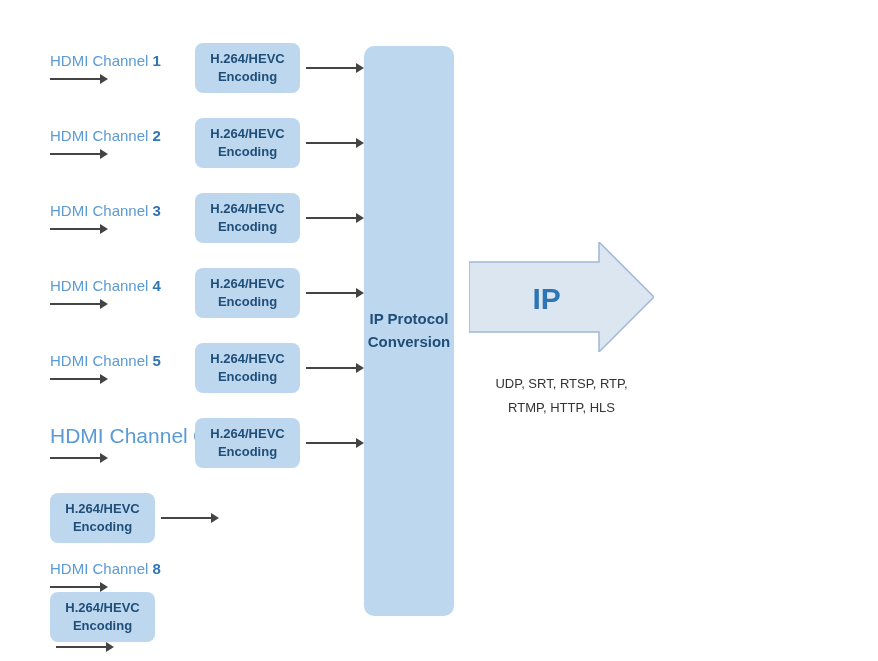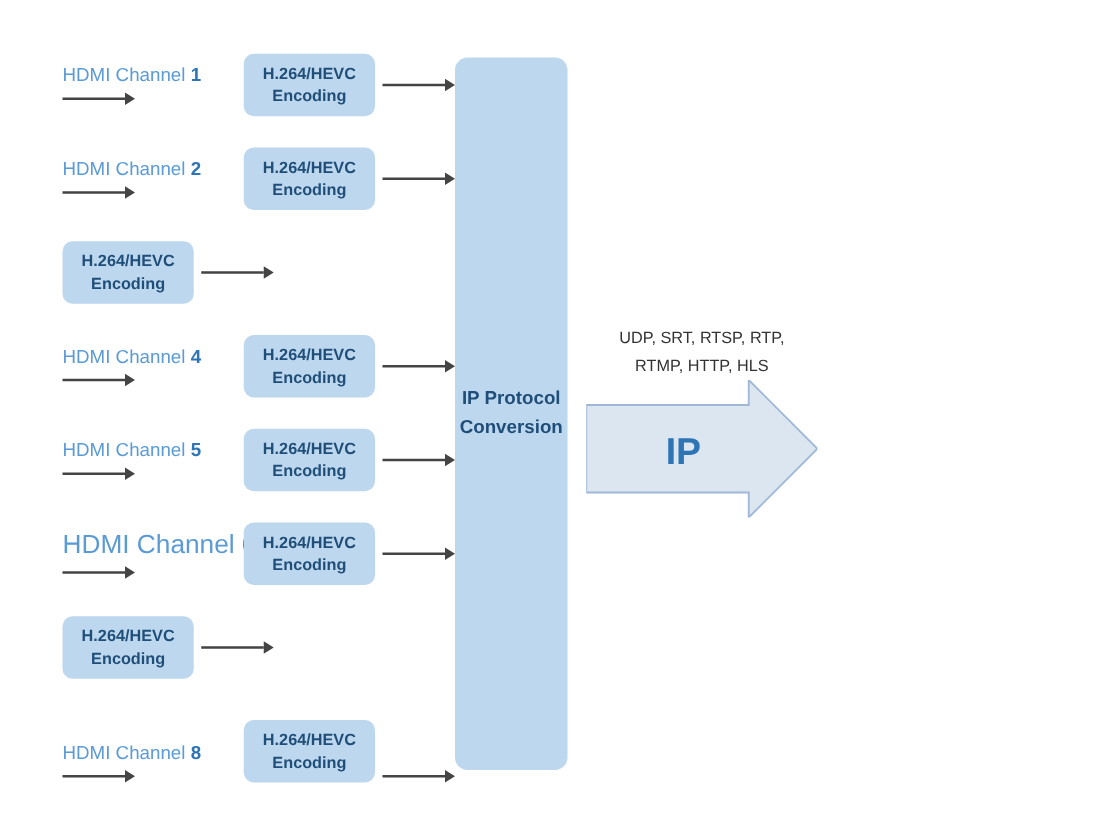--- a/index.html
+++ b/index.html
@@ -48,20 +48,27 @@
               <div style="width: 0px; height: 0px; border-top: 5px solid transparent; border-bottom: 5px solid transparent; border-left: 8px solid rgb(68, 68, 68);"></div>
             </div>
           </div>
           <div style="background: rgb(189, 215, 238); border-radius: 8px; padding: 7px 10px; text-align: center; font-size: 13px; font-weight: bold; color: rgb(31, 78, 121); width: 105px; line-height: 1.4; flex-shrink: 0; font-family: Arial, sans-serif;">H.264/HEVC<br>Encoding</div>
           <div style="display: flex; align-items: center; margin-left: 6px;">
             <div style="height: 2px; background: rgb(68, 68, 68); width: 50px;"></div>
             <div style="width: 0px; height: 0px; border-top: 5px solid transparent; border-bottom: 5px solid transparent; border-left: 8px solid rgb(68, 68, 68);"></div>
           </div>
         </div>
         <div style="display: flex; align-items: center; height: 66px;">
+          <div style="display: flex; flex-direction: column; width: 145px;">
+            <div style="font-size: 15px; color: rgb(91, 155, 213); font-family: Arial, sans-serif; white-space: nowrap;">HDMI Channel <strong style="color:#2e75b6; font-weight:bold;">3</strong></div>
+            <div style="display: flex; align-items: center; margin-top: 5px;">
+              <div style="height: 2px; background: rgb(68, 68, 68); width: 50px;"></div>
+              <div style="width: 0px; height: 0px; border-top: 5px solid transparent; border-bottom: 5px solid transparent; border-left: 8px solid rgb(68, 68, 68);"></div>
+            </div>
+          </div>
           <div style="background: rgb(189, 215, 238); border-radius: 8px; padding: 7px 10px; text-align: center; font-size: 13px; font-weight: bold; color: rgb(31, 78, 121); width: 105px; line-height: 1.4; flex-shrink: 0; font-family: Arial, sans-serif;">H.264/HEVC<br>Encoding</div>
           <div style="display: flex; align-items: center; margin-left: 6px;">
             <div style="height: 2px; background: rgb(68, 68, 68); width: 50px;"></div>
             <div style="width: 0px; height: 0px; border-top: 5px solid transparent; border-bottom: 5px solid transparent; border-left: 8px solid rgb(68, 68, 68);"></div>
           </div>
         </div>
         <div style="display: flex; align-items: center; height: 66px;">
           <div style="display: flex; flex-direction: column; width: 145px;">
             <div style="font-size: 15px; color: rgb(91, 155, 213); font-family: Arial, sans-serif; white-space: nowrap;">HDMI Channel <strong style="color:#2e75b6; font-weight:bold;">4</strong></div>
             <div style="display: flex; align-items: center; margin-top: 5px;">
@@ -103,36 +110,36 @@
             <div style="width: 0px; height: 0px; border-top: 5px solid transparent; border-bottom: 5px solid transparent; border-left: 8px solid rgb(68, 68, 68);"></div>
           </div>
         </div>
         <div style="display: flex; align-items: center; height: 66px;">
           <div style="background: rgb(189, 215, 238); border-radius: 8px; padding: 7px 10px; text-align: center; font-size: 13px; font-weight: bold; color: rgb(31, 78, 121); width: 105px; line-height: 1.4; flex-shrink: 0; font-family: Arial, sans-serif;">H.264/HEVC<br>Encoding</div>
           <div style="display: flex; align-items: center; margin-left: 6px;">
             <div style="height: 2px; background: rgb(68, 68, 68); width: 50px;"></div>
             <div style="width: 0px; height: 0px; border-top: 5px solid transparent; border-bottom: 5px solid transparent; border-left: 8px solid rgb(68, 68, 68);"></div>
           </div>
         </div>
-        <div style="display: flex; align-items: flex-end; height: 66px;">
+        <div style="display: flex; align-items: flex-start; height: 66px; flex-direction: column;">
           <div style="display: flex; flex-direction: column; width: 145px;">
             <div style="font-size: 15px; color: rgb(91, 155, 213); font-family: Arial, sans-serif; white-space: nowrap;">HDMI Channel <strong style="color:#2e75b6; font-weight:bold;">8</strong></div>
             <div style="display: flex; align-items: center; margin-top: 5px;">
               <div style="height: 2px; background: rgb(68, 68, 68); width: 50px;"></div>
               <div style="width: 0px; height: 0px; border-top: 5px solid transparent; border-bottom: 5px solid transparent; border-left: 8px solid rgb(68, 68, 68);"></div>
             </div>
           </div>
           <div style="background: rgb(189, 215, 238); border-radius: 8px; padding: 7px 10px; text-align: center; font-size: 13px; font-weight: bold; color: rgb(31, 78, 121); width: 105px; line-height: 1.4; flex-shrink: 0; font-family: Arial, sans-serif;">H.264/HEVC<br>Encoding</div>
           <div style="display: flex; align-items: center; margin-left: 6px;">
             <div style="height: 2px; background: rgb(68, 68, 68); width: 50px;"></div>
             <div style="width: 0px; height: 0px; border-top: 5px solid transparent; border-bottom: 5px solid transparent; border-left: 8px solid rgb(68, 68, 68);"></div>
           </div>
         </div>
       </div>
       <div style="background: rgb(189, 215, 238); border-radius: 10px; width: 90px; min-width: 90px; height: 570px; display: flex; align-items: center; justify-content: center; text-align: center; font-size: 15px; font-weight: bold; color: rgb(31, 78, 121); line-height: 1.5; font-family: Arial, sans-serif; margin-left: 0px; flex-shrink: 0;">IP Protocol<br>Conversion</div>
       <div style="display: flex; flex-direction: column; align-items: center; justify-content: center; margin-left: 15px; height: 600px;">
-        <div style="font-size: 13px; color: rgb(51, 51, 51); margin-top: 16px; line-height: 1.8; text-align: center; font-family: Arial, sans-serif; width: 185px;">UDP, SRT, RTSP, RTP,<br>RTMP, HTTP, HLS</div>
         <div style="position: relative; display: inline-block;"><svg width="185" height="110" viewBox="0 0 185 110">
             <polygon points="0,20 130,20 130,0 185,55 130,110 130,90 0,90" fill="#dce6f1" stroke="#a0b8d8" stroke-width="1.5"></polygon>
           </svg><div style="position: absolute; top: 50%; left: 42%; transform: translate(-50%, -50%); font-size: 30px; font-weight: bold; color: rgb(46, 117, 182); font-family: Arial, sans-serif;">IP</div></div>
+        <div style="font-size: 13px; color: rgb(51, 51, 51); margin-top: 16px; line-height: 1.8; text-align: center; font-family: Arial, sans-serif; width: 185px;">UDP, SRT, RTSP, RTP,<br>RTMP, HTTP, HLS</div>
       </div>
     </div>
   </div>
 
 </body></html>

